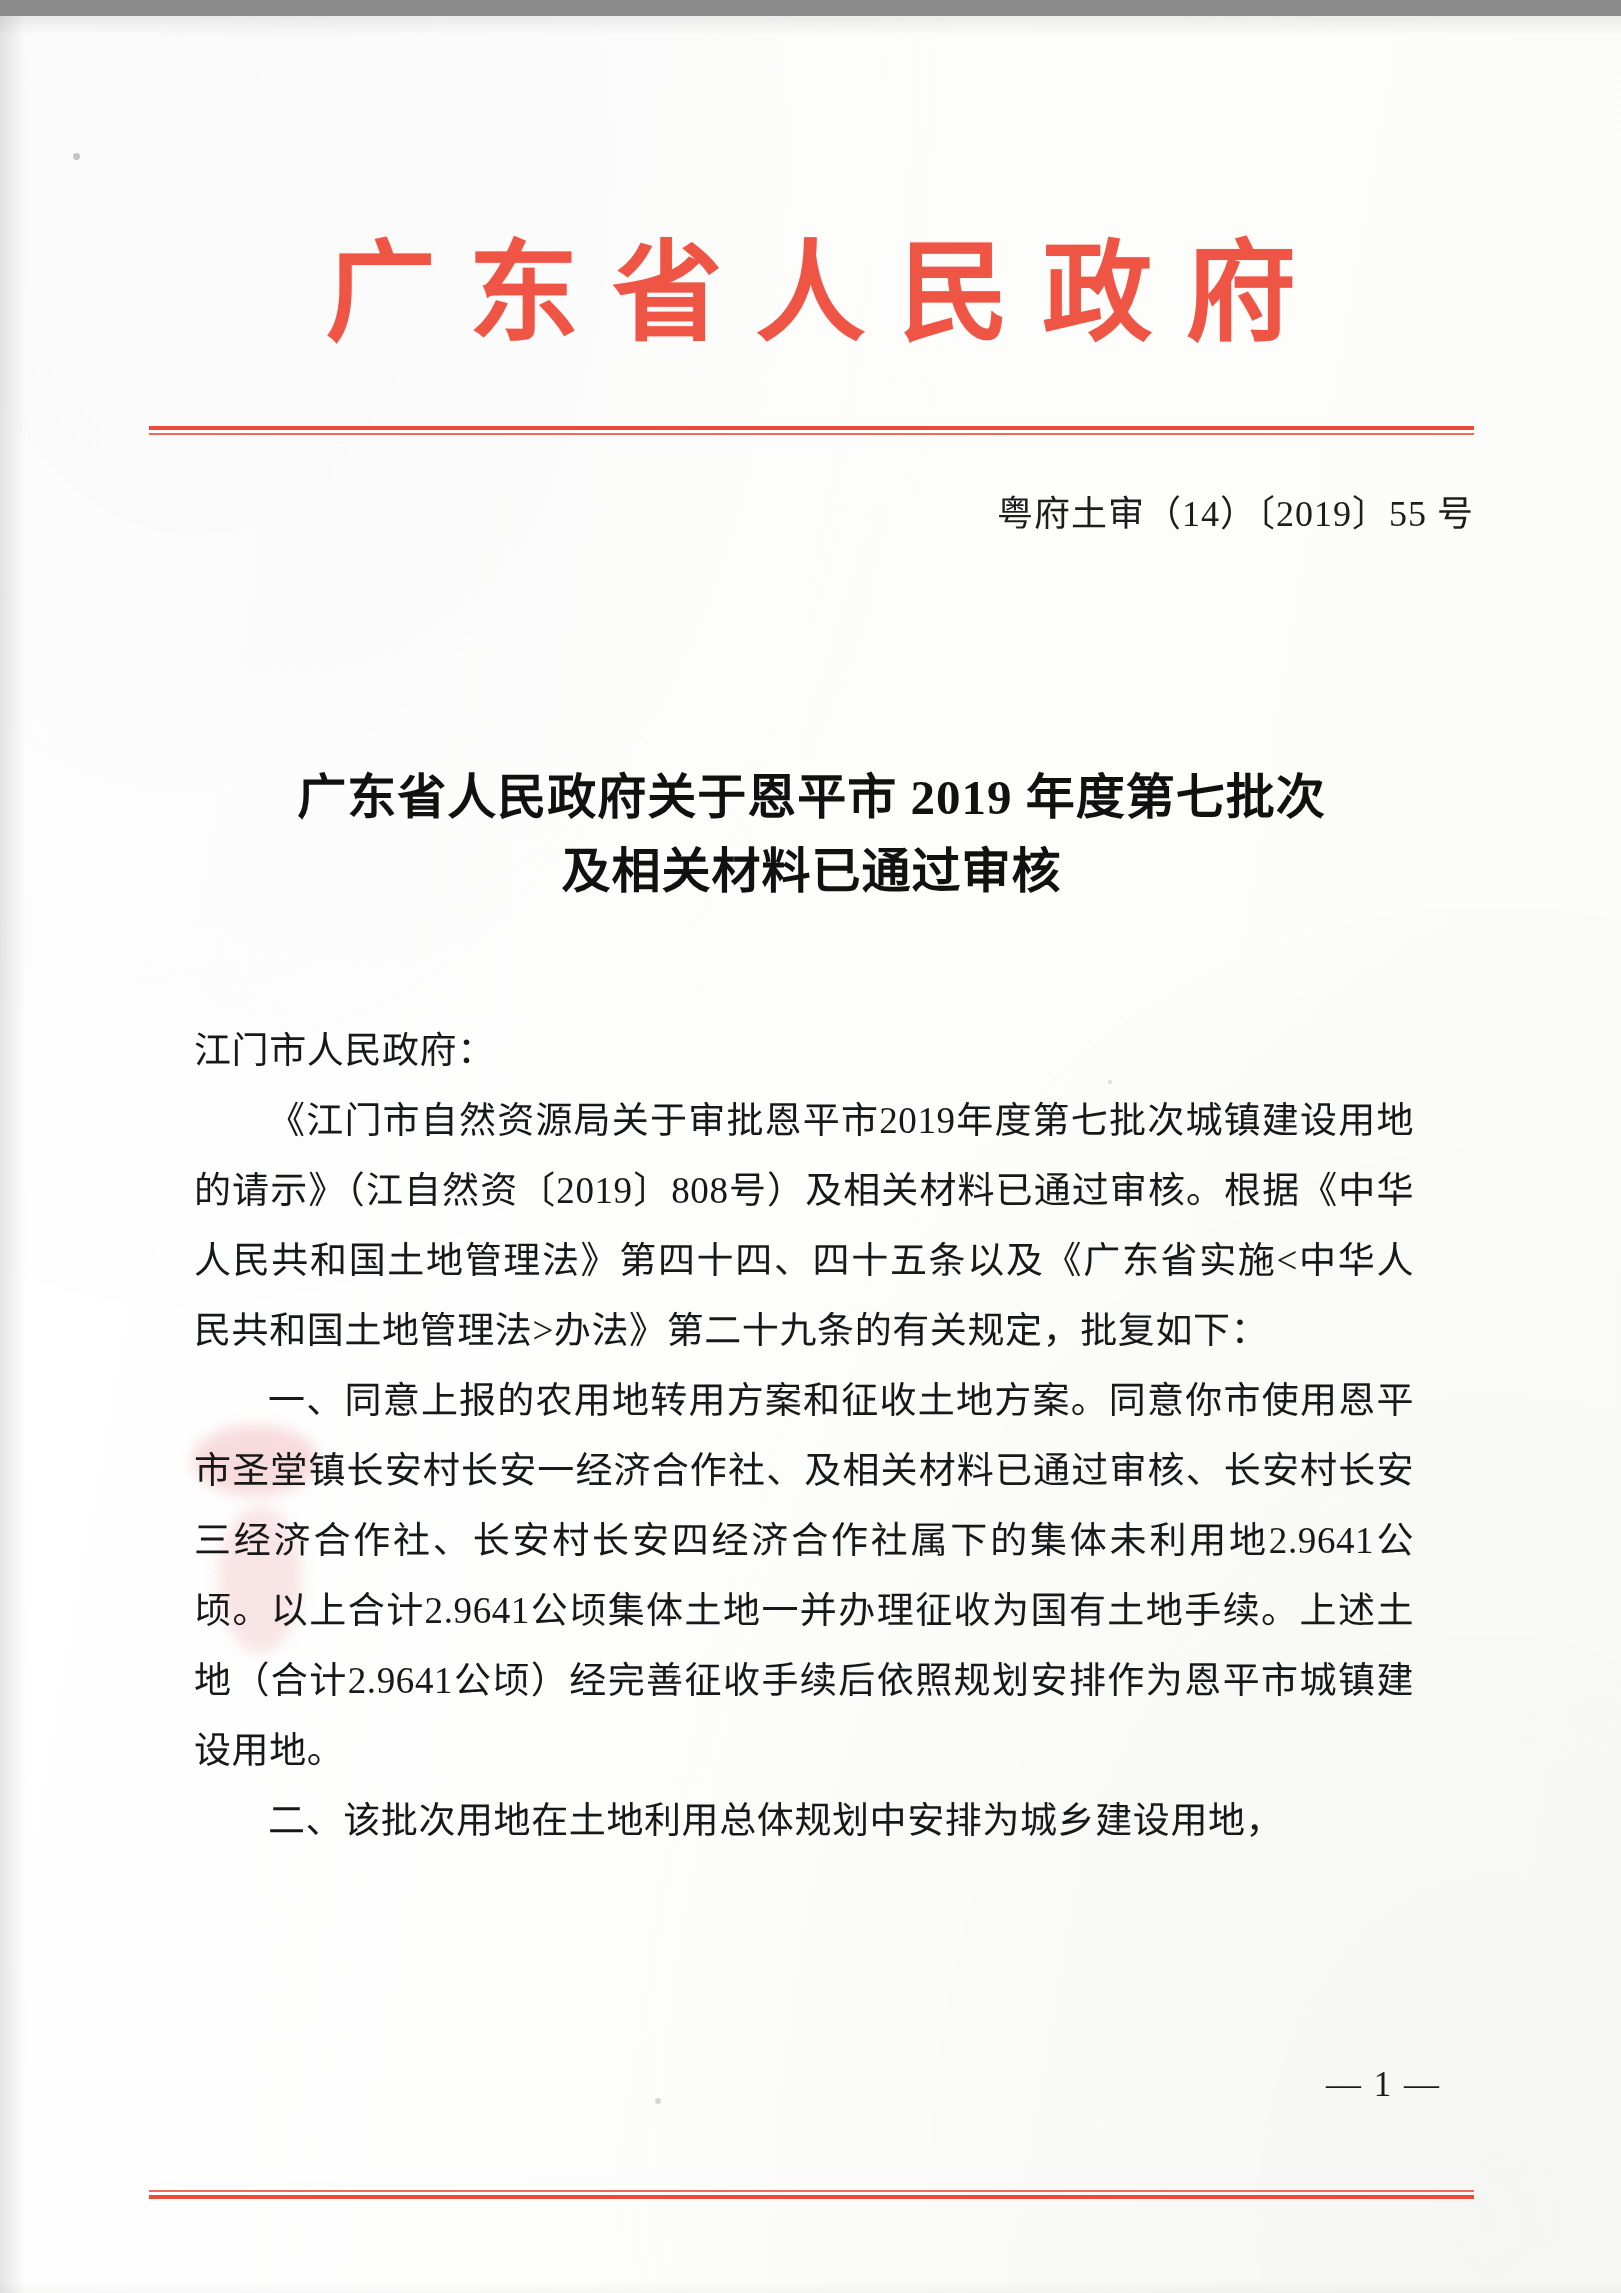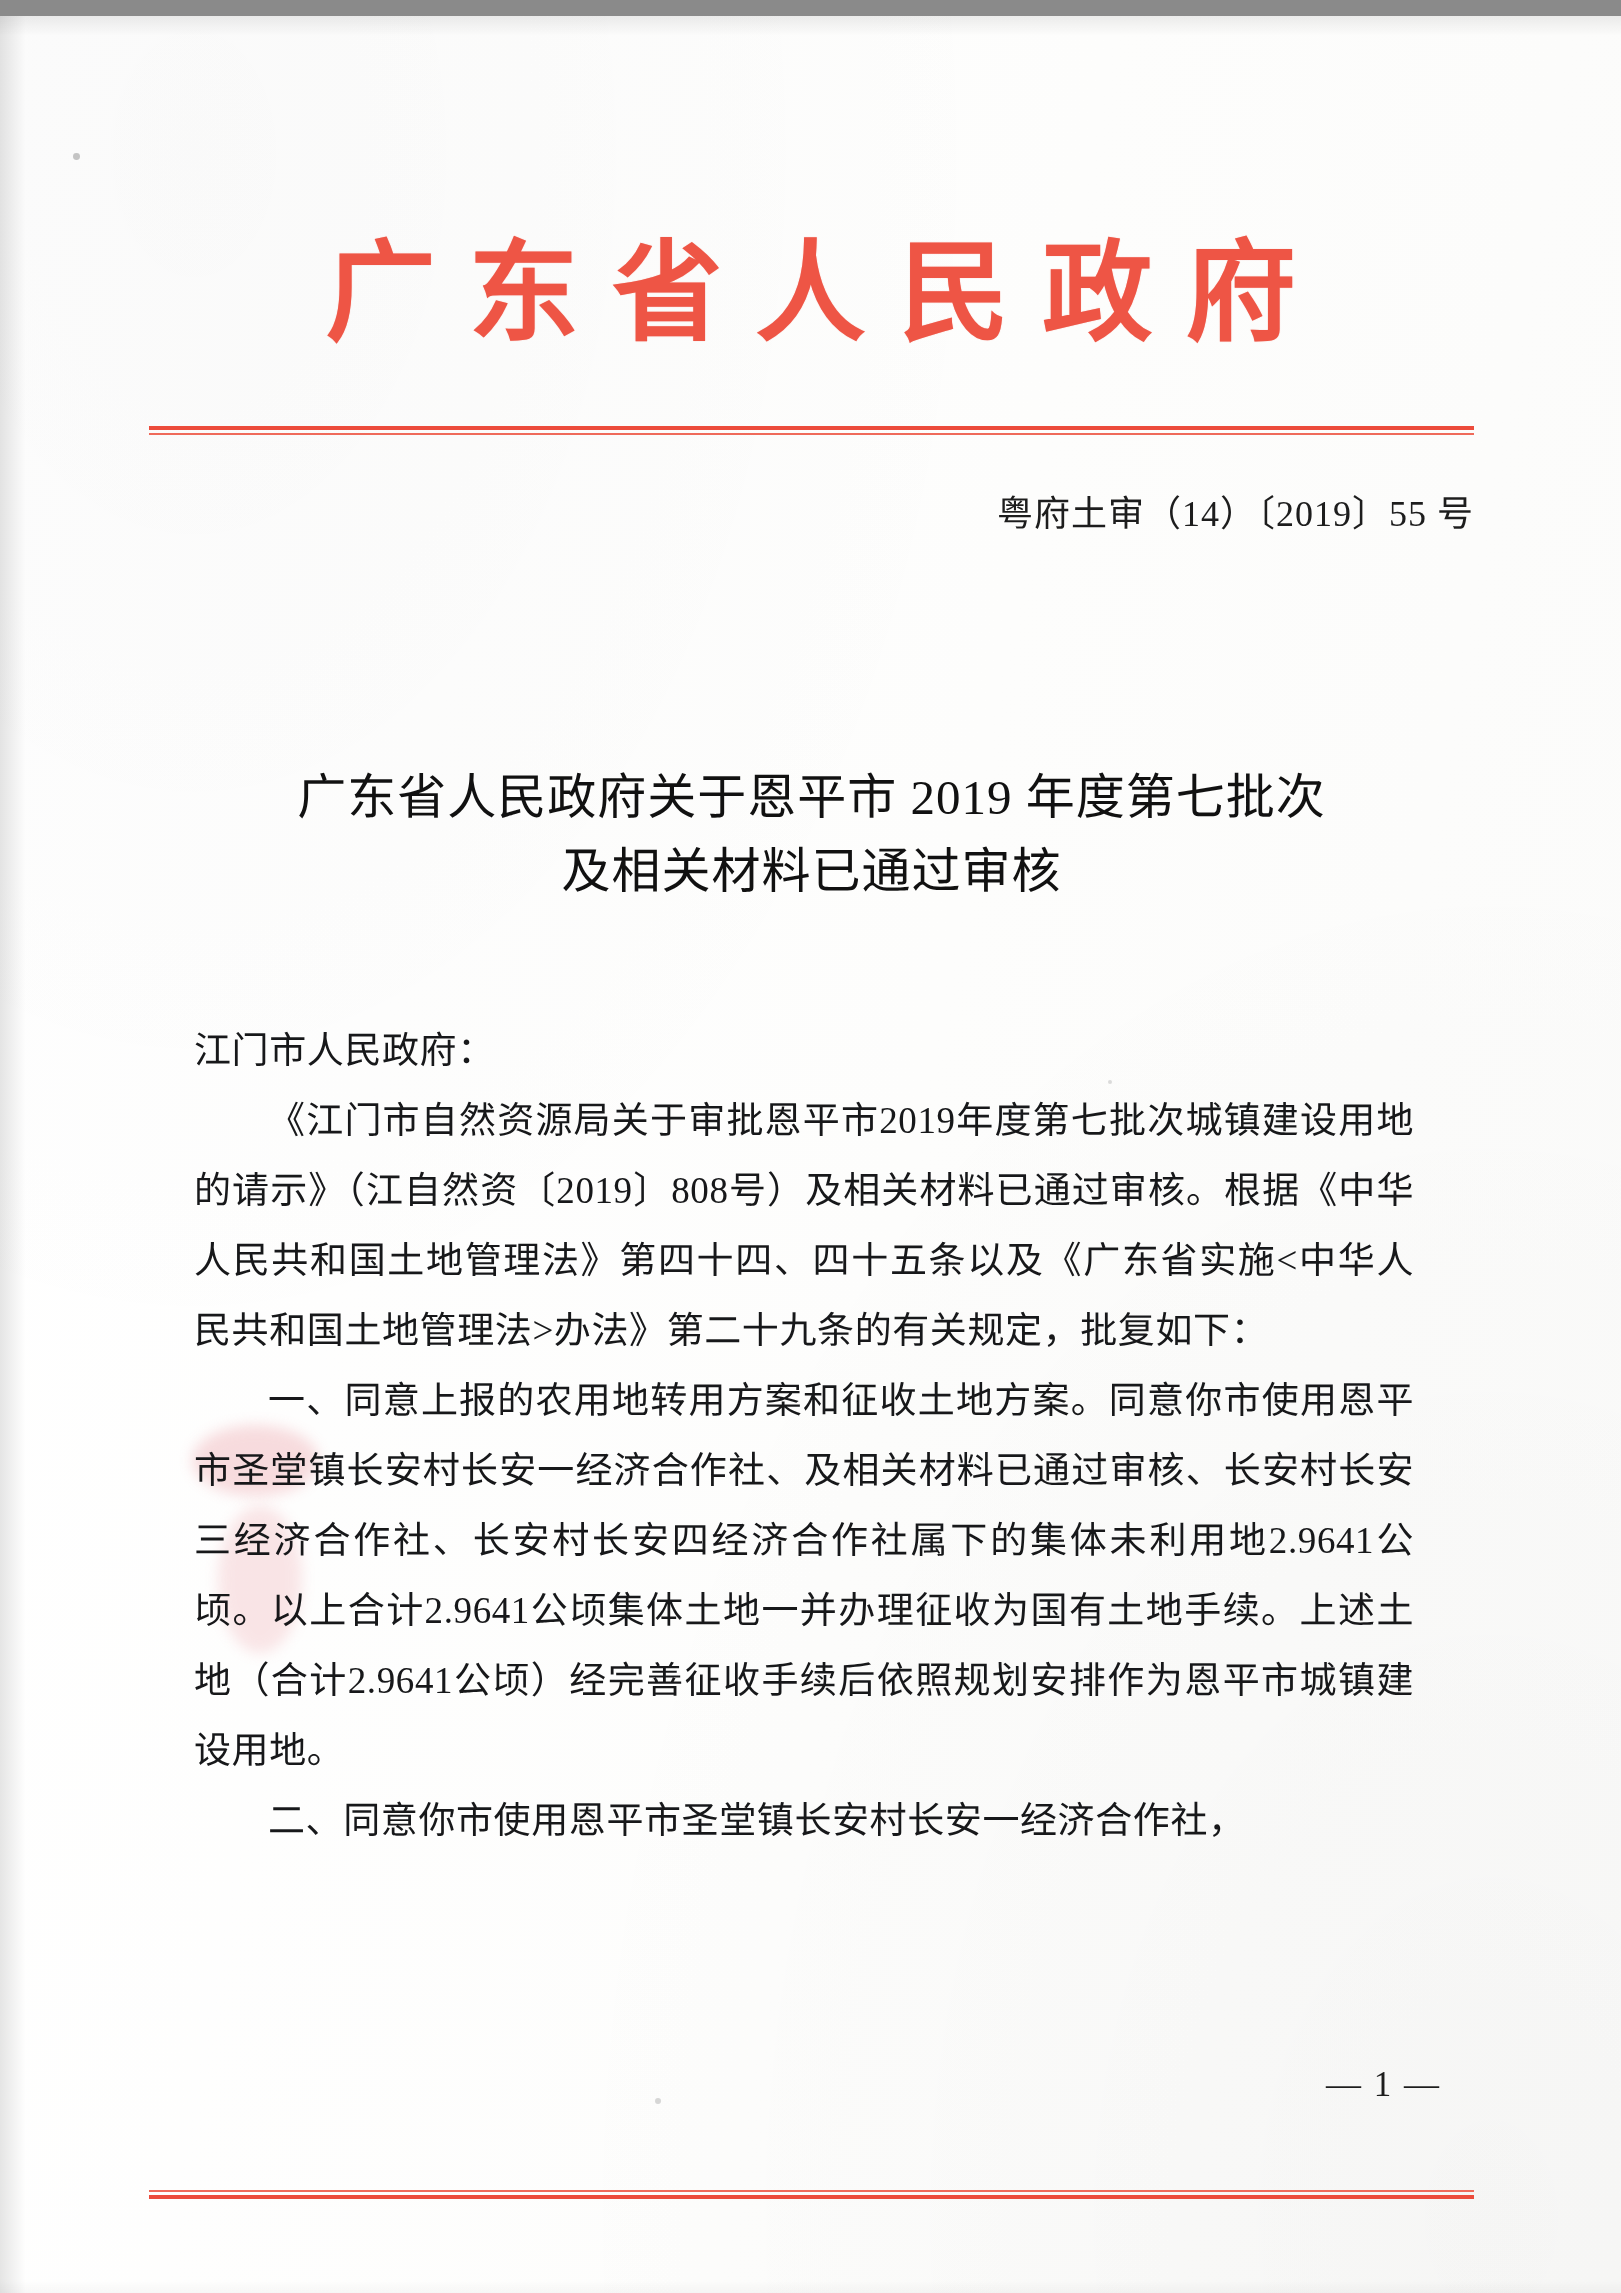--- a/index.html
+++ b/index.html
@@ -109,21 +109,21 @@
   }
 
   
   .doc-title {
     position: absolute;
     left: 157px;
     top: 745px;
     width: 1309px;
     text-align: center;
     font-size: 49px;
-    font-weight: 400;
+    font-weight: 700;
     line-height: 1.52;
     color: #111111;
     letter-spacing: 1px;
     font-family: "Liberation Serif", "DejaVu Serif", serif;
   }
   .doc-title .tline { display: block; }
 
   
   .body-block {
     position: absolute;
@@ -204,21 +204,21 @@
 
   <div class="doc-title">
     <span class="tline">广东省人民政府关于恩平市 2019 年度第七批次</span>
     <span class="tline">及相关材料已通过审核</span>
   </div>
 
   <div class="body-block">
     <p class="salutation">江门市人民政府：</p>
     <p class="indent">《江门市自然资源局关于审批恩平市2019年度第七批次城镇建设用地的请示》（江自然资〔2019〕808号）及相关材料已通过审核。根据《中华人民共和国土地管理法》第四十四、四十五条以及《广东省实施&lt;中华人民共和国土地管理法&gt;办法》第二十九条的有关规定，批复如下：</p>
     <p class="indent">一、同意上报的农用地转用方案和征收土地方案。同意你市使用恩平市圣堂镇长安村长安一经济合作社、及相关材料已通过审核、长安村长安三经济合作社、长安村长安四经济合作社属下的集体未利用地2.9641公顷。以上合计2.9641公顷集体土地一并办理征收为国有土地手续。上述土地（合计2.9641公顷）经完善征收手续后依照规划安排作为恩平市城镇建设用地。</p>
-    <p class="indent">二、同意你市使用恩平市圣堂镇长安村长安一经济合作社，</p>
+    <p class="indent">二、该批次用地在土地利用总体规划中安排为城乡建设用地，</p>
   </div>
 
   <div class="page-number">— 1 —</div>
 
   <div class="footer-rule-wrap">
     <div class="footer-rule-thin"></div>
     <div class="footer-rule-thick"></div>
   </div>
 
 </div>

